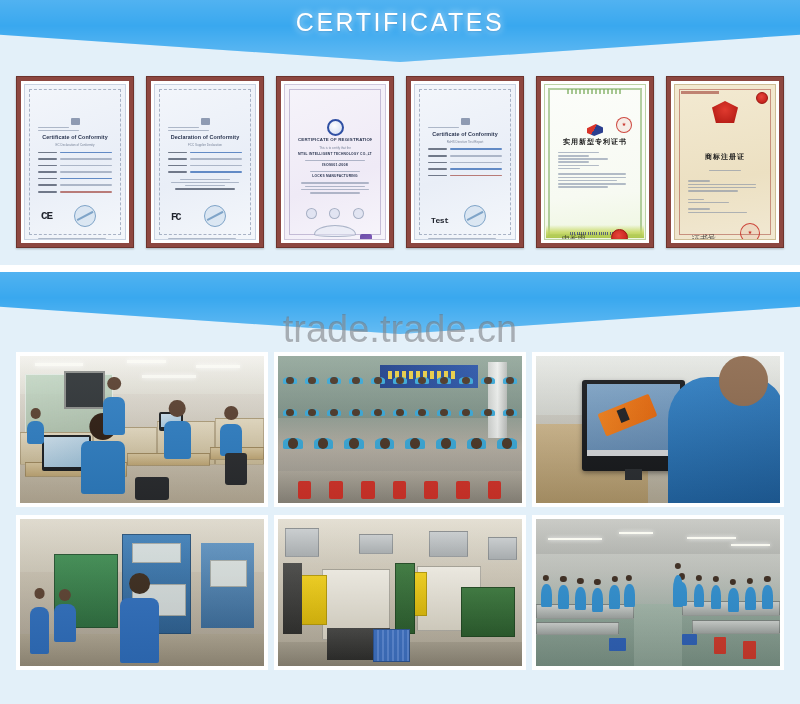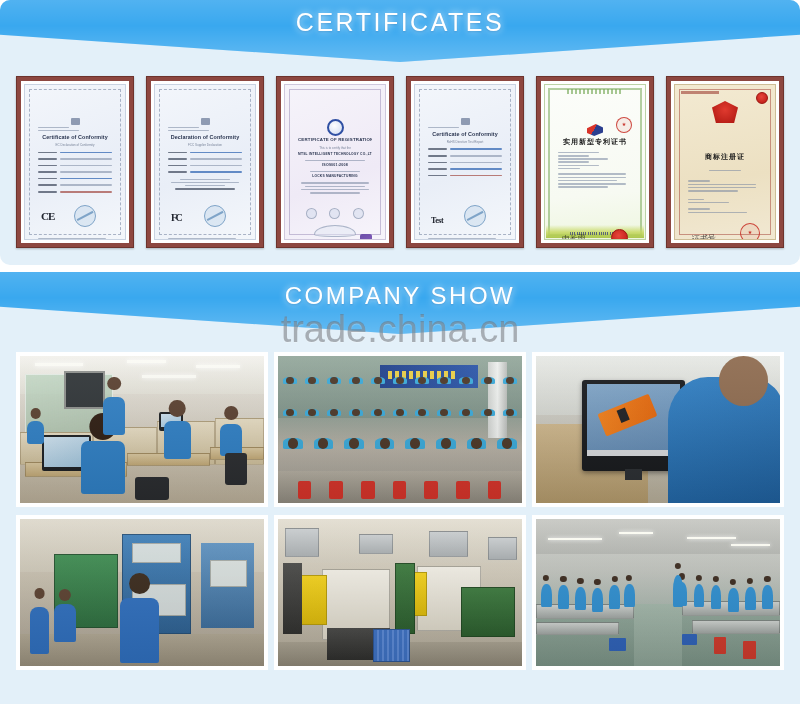--- a/index.html
+++ b/index.html
@@ -16,21 +16,21 @@
   .page { position: relative; width: 800px; height: 704px; background: #ffffff; }
 
   
   .section {
     position: absolute;
     left: 0;
     width: 800px;
     background: #e3f0f9;
     overflow: hidden;
   }
-  #section-certificates { top: 0; height: 265px; border-radius: 10px; }
+  #section-certificates { top: 0; height: 265px; }
   #section-company      { top: 272px; height: 432px; }
 
   
   .banner {
     position: relative;
     width: 800px;
     height: 62px;
     overflow: hidden;
   }
   .banner-shape {
@@ -157,21 +157,21 @@
   .cert-footer {
     position: absolute;
     left: 6px; right: 6px; bottom: 5px;
   }
 
   
   .mark {
     position: absolute;
     font-weight: bold;
     color: #20242e;
-    font-family: Liberation Serif, serif;
+    font-family: Liberation Mono, monospace;
   }
   .mark-ce   { left: 9px;  bottom: 28px; font-size: 11px; letter-spacing: -1px; }
   .mark-fcc  { left: 9px;  bottom: 28px; font-size: 10px; letter-spacing: -1.5px; }
   .mark-rohs { left: 9px;  bottom: 26px; font-size: 8px;  letter-spacing: -0.4px; }
 
   .crossed-circle {
     position: absolute;
     right: 22px; bottom: 26px;
     width: 22px; height: 22px;
     border-radius: 50%;
@@ -655,21 +655,20 @@
         </div>
       </div>
 
     </div>
   </div>
 
   <div class="section" id="section-company">
 
     <div class="banner" id="banner-company">
       <div class="banner-shape"></div>
-      <div class="banner-title">COMPANY SHOW</div>
     </div>
 
     <div class="photo-grid">
 
       <div class="photo">
         <div class="photo-img ph-office">
           <div class="ceiling"></div>
           <div class="lightbar" style="left:6%;top:5%;width:20%"></div>
           <div class="lightbar" style="left:44%;top:3%;width:16%"></div>
           <div class="lightbar" style="left:72%;top:6%;width:18%"></div>
@@ -849,15 +848,15 @@
           <div class="bin" style="left:30%;bottom:10%;width:7%;height:9%"></div>
           <div class="bin" style="right:34%;bottom:14%;width:6%;height:8%"></div>
           <div class="stool" style="right:22%;bottom:8%;width:5%;height:12%"></div>
           <div class="stool" style="right:10%;bottom:5%;width:5%;height:12%"></div>
         </div>
       </div>
 
     </div>
   </div>
 
-  <div class="watermark">trade.china.cn</div>
+  <div class="watermark">trade.trade.cn</div>
 
 </div>
 
 </body></html>

